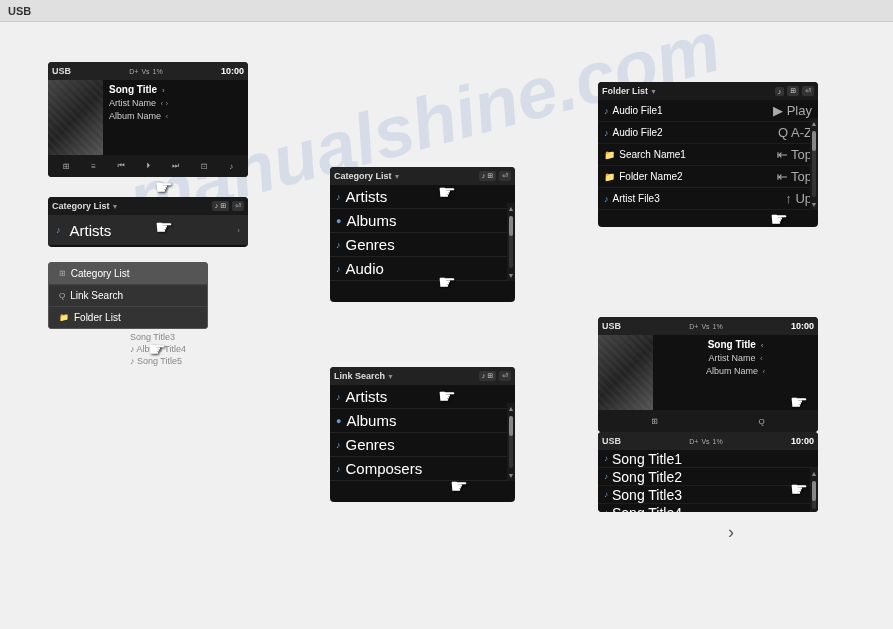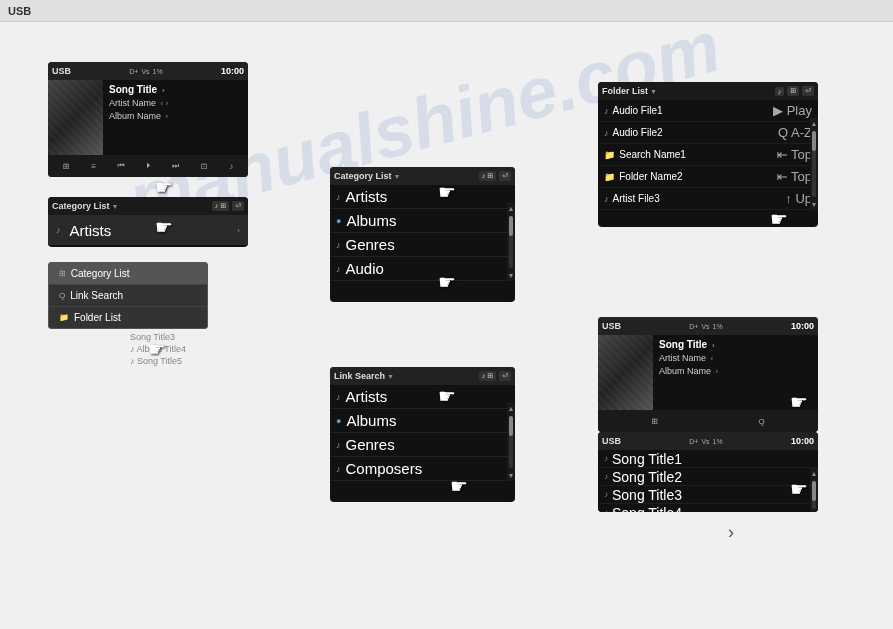--- a/index.html
+++ b/index.html
@@ -323,20 +323,21 @@
     
     .usb-song-list {
       left: 598px;
       top: 295px;
       width: 220px;
       height: 115px;
     }
     .usb-song-list .screen-body {
       display: flex;
       height: 75px;
+      text-align: center;
     }
 
     
     .usb-titles {
       left: 598px;
       top: 410px;
       width: 220px;
       height: 80px;
     }
     .song-row {

